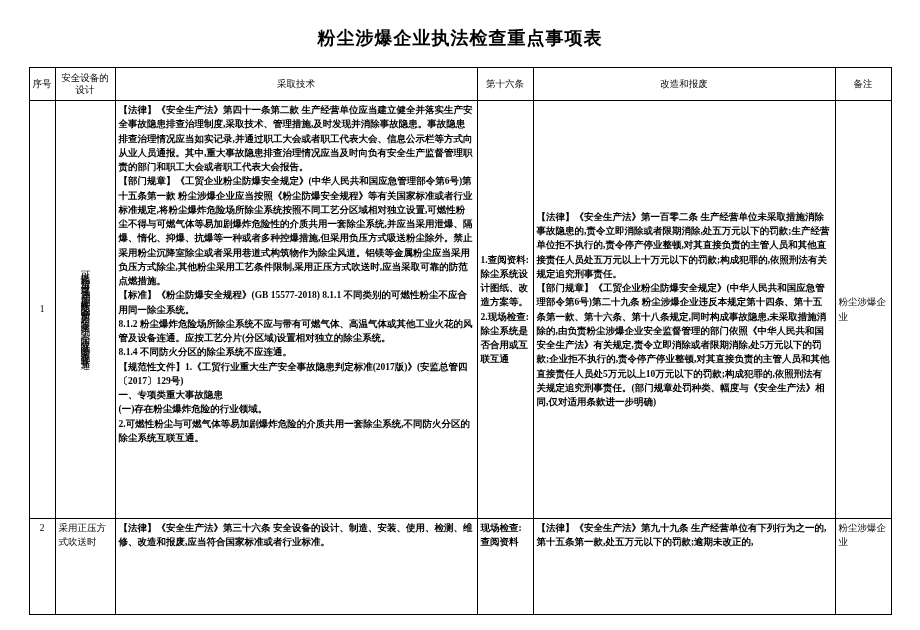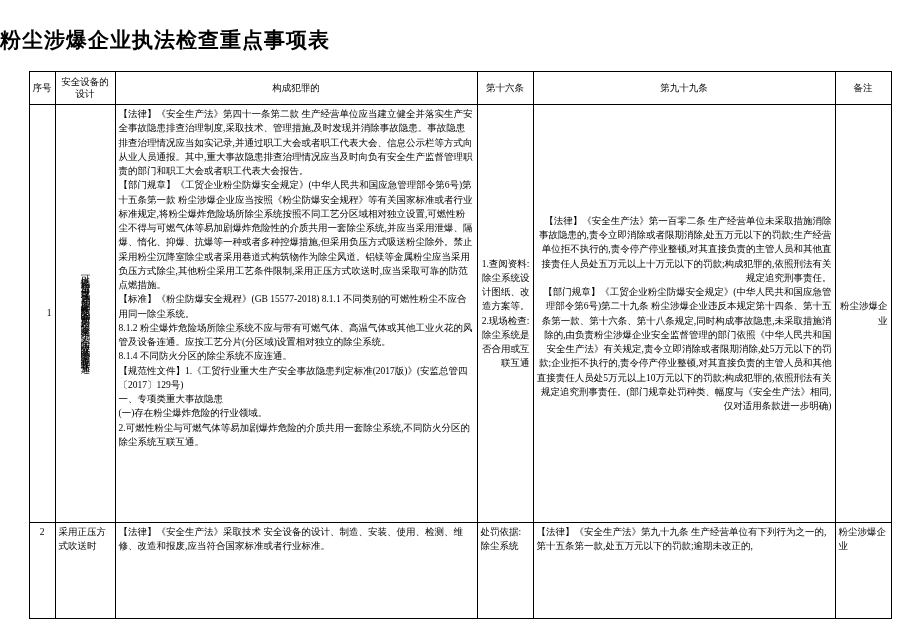--- a/index.html
+++ b/index.html
@@ -1,38 +1,38 @@
 <!DOCTYPE html>
 <html><head>
 <meta charset="utf-8">
 <style>
   html,body{margin:0;padding:0;}
   body{
     width:920px;height:630px;overflow:hidden;background:#ffffff;color:#000;
     font-family:"Liberation Serif","DejaVu Serif",serif;
   }
   .title{
-    margin:26px 0 16px;text-align:left;font-size:21px;font-weight:bold;letter-spacing:1px;
+    margin:26px 0 16px;text-align:center;font-size:18px;font-weight:bold;letter-spacing:1px;
   }
   table{
     width:862px;margin:17px auto;border-collapse:collapse;table-layout:fixed;
   }
   .w-no{width:26px}.w-vio{width:60px}.w-basis{width:362px}
   .w-method{width:56px}.w-punish{width:302px}.w-remark{width:56px}
   th,td{
     border:1px solid #000;font-weight:normal;font-size:9.5px;
     padding:2px 3px;overflow:hidden;word-break:break-all;
   }
   thead th{text-align:center;vertical-align:middle;height:28px;line-height:1.3;}
   td{vertical-align:top;line-height:1.5;text-align:left;}
   tr.r1{height:418px;}
   tr.r2{height:96px;}
   .c-center{text-align:center;}
-  .v-mid{vertical-align:middle;text-align:right;}
-  .pre{white-space:pre-line;}
+  .v-mid{vertical-align:middle;}
+  .pre{white-space:pre-line;font-weight:bold;}
   td.cell-violation-vert{text-align:center;vertical-align:middle;padding:4px 1px;}
   .vert{
     writing-mode:vertical-rl;height:390px;margin:0 auto;
     line-height:2;letter-spacing:2px;font-size:9.5px;
   }
 </style>
 </head>
 <body>
 
 <div>
@@ -45,23 +45,23 @@
         <col class="w-vio">
         <col class="w-basis">
       <col class="w-method">
         <col class="w-punish">
         <col class="w-remark">
     </colgroup>
     <thead>
       <tr>
         <th>序号</th>
         <th>安全设备的设计</th>
-        <th>构成犯罪的</th>
+        <th>采取技术</th>
         <th>第十六条</th>
-        <th>第九十九条</th>
+        <th>改造和报废</th>
         <th>备注</th>
       </tr>
     </thead>
     <tbody>
       <tr class="r1">
         <td class="c-center v-mid">1</td>
         <td class="cell-violation-vert">
           <div class="vert">可燃性粉尘与可燃气体等易加剧爆炸危险的介质共用一套除尘系统,不同防火分区的除尘系统互联互通</div>
         </td>
         <td class="pre">【法律】《安全生产法》第四十一条第二款 生产经营单位应当建立健全并落实生产安全事故隐患排查治理制度,采取技术、管理措施,及时发现并消除事故隐患。事故隐患排查治理情况应当如实记录,并通过职工大会或者职工代表大会、信息公示栏等方式向从业人员通报。其中,重大事故隐患排查治理情况应当及时向负有安全生产监督管理职责的部门和职工大会或者职工代表大会报告。
@@ -75,21 +75,21 @@
 2.可燃性粉尘与可燃气体等易加剧爆炸危险的介质共用一套除尘系统,不同防火分区的除尘系统互联互通。</td>
         <td class="pre v-mid">1.查阅资料:除尘系统设计图纸、改造方案等。
 2.现场检查:除尘系统是否合用或互联互通</td>
         <td class="pre v-mid">【法律】《安全生产法》第一百零二条 生产经营单位未采取措施消除事故隐患的,责令立即消除或者限期消除,处五万元以下的罚款;生产经营单位拒不执行的,责令停产停业整顿,对其直接负责的主管人员和其他直接责任人员处五万元以上十万元以下的罚款;构成犯罪的,依照刑法有关规定追究刑事责任。
 【部门规章】《工贸企业粉尘防爆安全规定》(中华人民共和国应急管理部令第6号)第二十九条 粉尘涉爆企业违反本规定第十四条、第十五条第一款、第十六条、第十八条规定,同时构成事故隐患,未采取措施消除的,由负责粉尘涉爆企业安全监督管理的部门依照《中华人民共和国安全生产法》有关规定,责令立即消除或者限期消除,处5万元以下的罚款;企业拒不执行的,责令停产停业整顿,对其直接负责的主管人员和其他直接责任人员处5万元以上10万元以下的罚款;构成犯罪的,依照刑法有关规定追究刑事责任。(部门规章处罚种类、幅度与《安全生产法》相同,仅对适用条款进一步明确)</td>
         <td class="v-mid">粉尘涉爆企业</td>
       </tr>
       <tr class="r2">
         <td class="c-center">2</td>
         <td>采用正压方式吹送时</td>
-        <td class="pre">【法律】《安全生产法》采取技术 安全设备的设计、制造、安装、使用、检测、维修、改造和报废,应当符合国家标准或者行业标准。</td>
-        <td class="pre">处罚依据:除尘系统</td>
+        <td class="pre">【法律】《安全生产法》第三十六条 安全设备的设计、制造、安装、使用、检测、维修、改造和报废,应当符合国家标准或者行业标准。</td>
+        <td class="pre">现场检查:查阅资料</td>
         <td class="pre">【法律】《安全生产法》第九十九条 生产经营单位有下列行为之一的,第十五条第一款,处五万元以下的罚款;逾期未改正的,</td>
         <td>粉尘涉爆企业</td>
       </tr>
     </tbody>
   </table>
 
 </div>
 
 </body></html>

